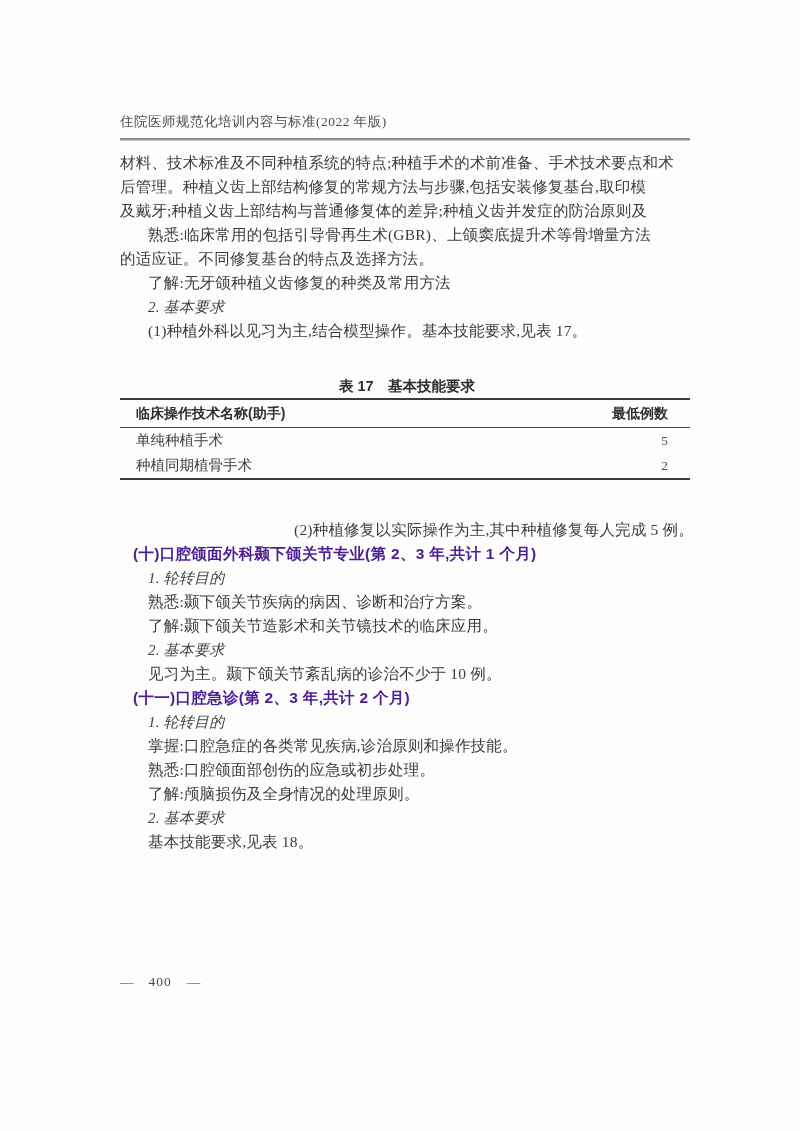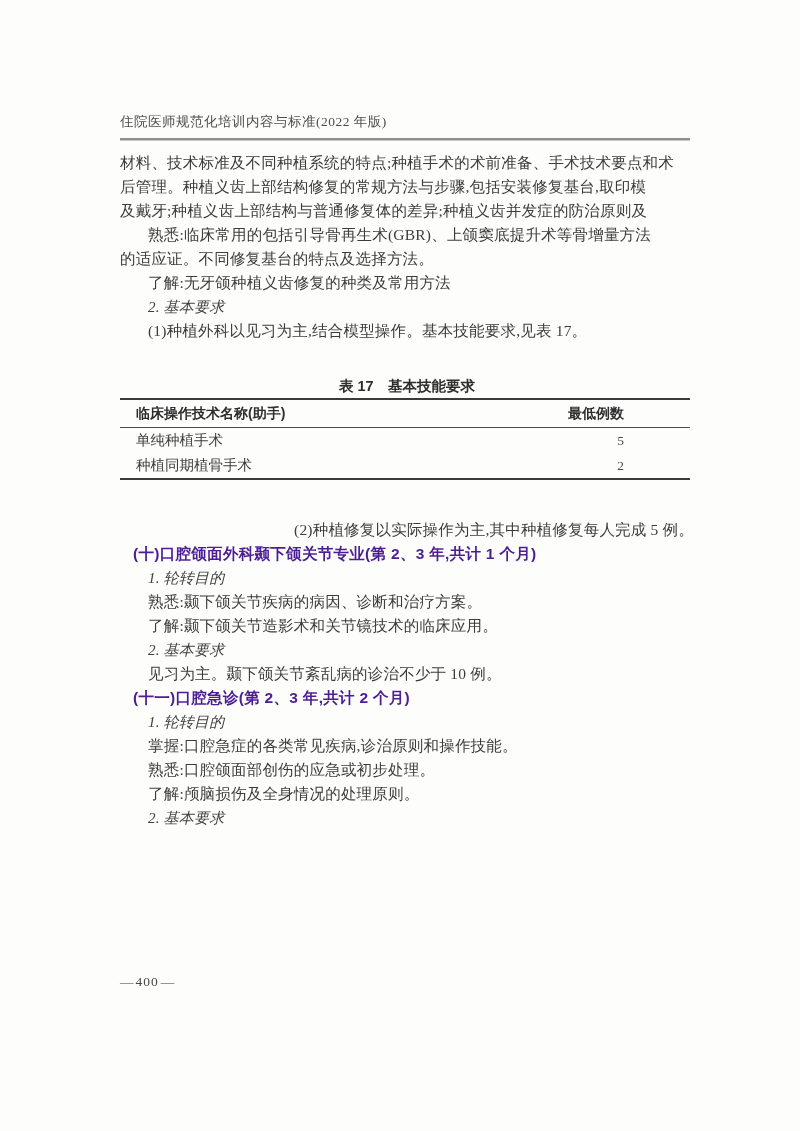--- a/index.html
+++ b/index.html
@@ -48,38 +48,38 @@
   .tbl-caption{
     margin-top:31px;height:24px;line-height:24px;text-align:center;
     font-family:"Liberation Sans","DejaVu Sans",sans-serif;
     font-weight:bold;font-size:14.5px;color:#2e2e2e;white-space:nowrap;
   }
   .tbl{
     margin-top:0;width:570px;
     border-top:2px solid #3a3a3a;
     border-bottom:2px solid #3a3a3a;
   }
-  .tbl-row{display:flex;align-items:center;}
+  .tbl-row{display:flex;align-items:center;gap:44px;}
   .tbl-head-row{
     height:27px;border-bottom:1.5px solid #4a4a4a;
     font-family:"Liberation Sans","DejaVu Sans",sans-serif;
     font-weight:bold;color:#2e2e2e;font-size:14px;
   }
   .tbl-data-row{height:25px;font-size:14.5px;color:#3c3c3c;}
   .col-name{width:300px;padding-left:16px;white-space:nowrap;}
   .col-num{width:188px;text-align:right;white-space:nowrap;}
   .tbl-data-row .col-num{font-size:13.5px;color:#4a4a4a;}
   .after-tbl{margin-top:38px;text-align:right;}
   
   .footer{
     position:absolute;left:120px;top:972px;
     font-size:13.5px;color:#474747;line-height:20px;white-space:nowrap;
   }
   .footer .dash{display:inline-block;color:#5a5a5a;}
-  .footer .num{display:inline-block;margin:0 2px;letter-spacing:1px;}
+  .footer .num{display:inline-block;margin:0 15px;letter-spacing:1px;}
 </style>
 </head>
 <body>
 
 <div class="page">
 
   <div class="running-head">
     <div class="running-title">住院医师规范化培训内容与标准(2022 年版)</div>
     <div class="head-rule"></div>
   </div>
@@ -116,19 +116,20 @@
     <div class="ln ind">熟悉:颞下颌关节疾病的病因、诊断和治疗方案。</div>
     <div class="ln ind">了解:颞下颌关节造影术和关节镜技术的临床应用。</div>
     <div class="ln ind kai">2. 基本要求</div>
     <div class="ln ind">见习为主。颞下颌关节紊乱病的诊治不少于 10 例。</div>
     <div class="ln ind-h hd">(十一)口腔急诊(第 2、3 年,共计 2 个月)</div>
     <div class="ln ind kai">1. 轮转目的</div>
     <div class="ln ind">掌握:口腔急症的各类常见疾病,诊治原则和操作技能。</div>
     <div class="ln ind">熟悉:口腔颌面部创伤的应急或初步处理。</div>
     <div class="ln ind">了解:颅脑损伤及全身情况的处理原则。</div>
     <div class="ln ind kai">2. 基本要求</div>
+    <div class="ln ind">基本技能要求,见表 18。</div>
   </div>
 
   <div class="footer">
     <span class="dash">—</span><span class="num">400</span><span class="dash">—</span>
   </div>
 
 </div>
 
 </body></html>

